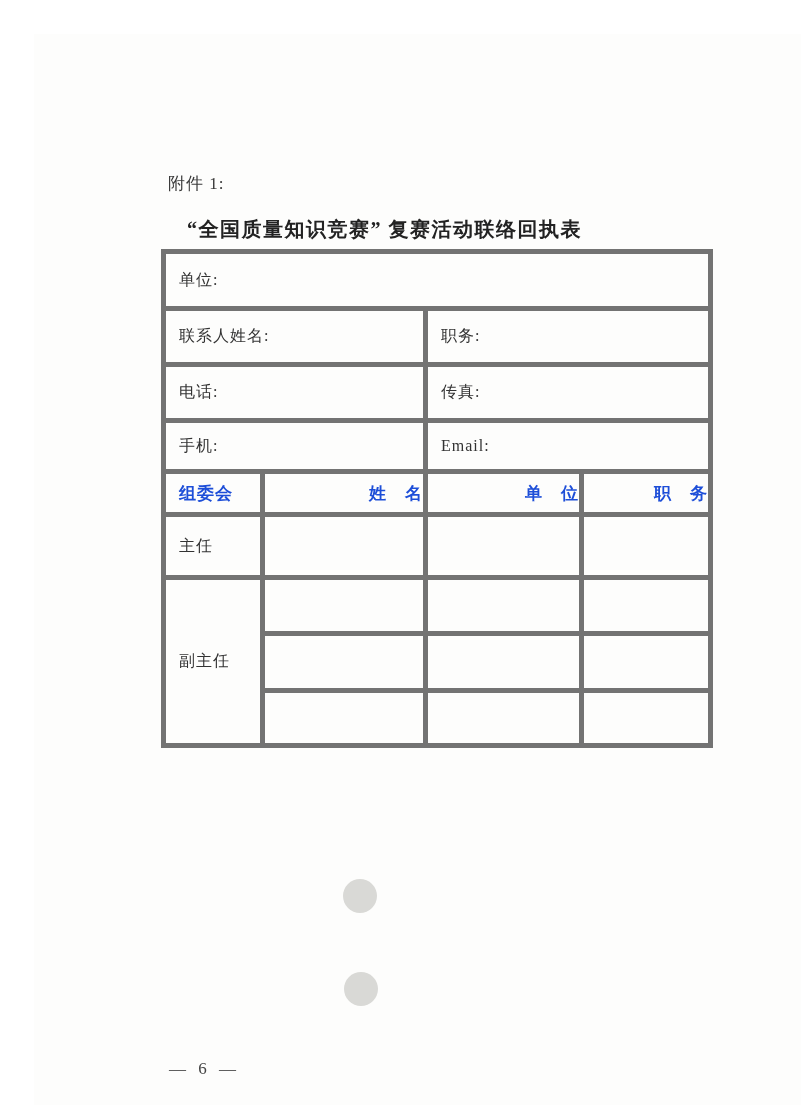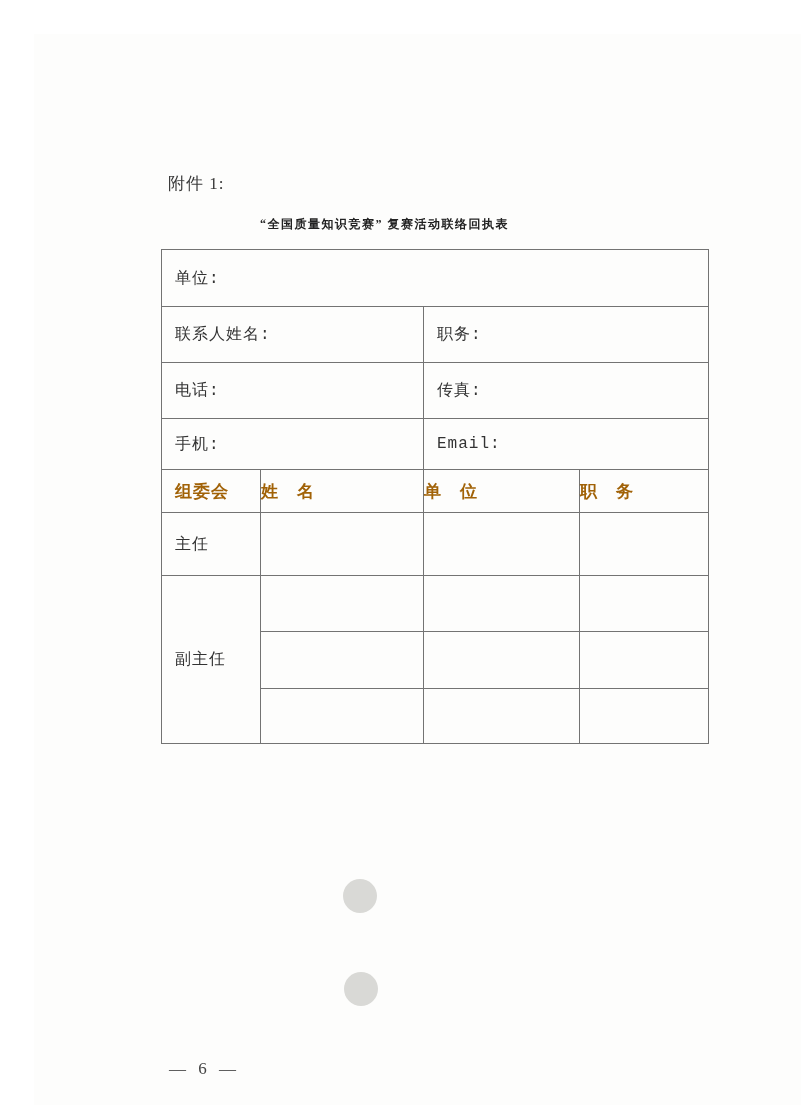--- a/index.html
+++ b/index.html
@@ -28,64 +28,63 @@
     letter-spacing: 1px;
     color: #3a3a3a;
   }
 
   .doc-title {
     position: absolute;
     left: 0;
     top: 165px;
     width: 701px;
     text-align: center;
-    font-size: 12px;
+    font-size: 20px;
     font-weight: bold;
     letter-spacing: 1.5px;
     color: #222222;
   }
 
   table.reply-form {
     position: absolute;
     left: 127px;
     top: 215px;
     width: 547px;
     border-collapse: collapse;
     table-layout: fixed;
     font-size: 16px;
     color: #333333;
   }
 
   table.reply-form td, table.reply-form th {
-    border: 1px solid #737373;
+    border: 5px solid #737373;
     padding: 0 0 0 13px;
     vertical-align: middle;
     text-align: left;
     font-weight: normal;
     letter-spacing: 1px;
-    font-family: Liberation Mono, monospace;
   }
 
   table.reply-form .r1 td { height: 57px; }
   table.reply-form .r2 td { height: 56px; }
   table.reply-form .r3 td { height: 56px; }
   table.reply-form .r4 td { height: 51px; }
   table.reply-form .rhead th { height: 43px; }
   table.reply-form .r6 td { height: 63px; }
   table.reply-form .r7 td { height: 56px; }
   table.reply-form .r8 td { height: 57px; }
   table.reply-form .r9 td { height: 55px; }
 
   table.reply-form .rhead th {
     font-weight: bold;
     font-size: 17px;
-    color: #a16207;
+    color: #1d4ed8;
   }
   table.reply-form .rhead th.centered {
-    text-align: left;
+    text-align: right;
     padding-left: 0;
   }
 
   .note-line {
     position: absolute;
     left: 129px;
     top: 728px;
     width: 560px;
     font-size: 14.5px;
     letter-spacing: 0.5px;

